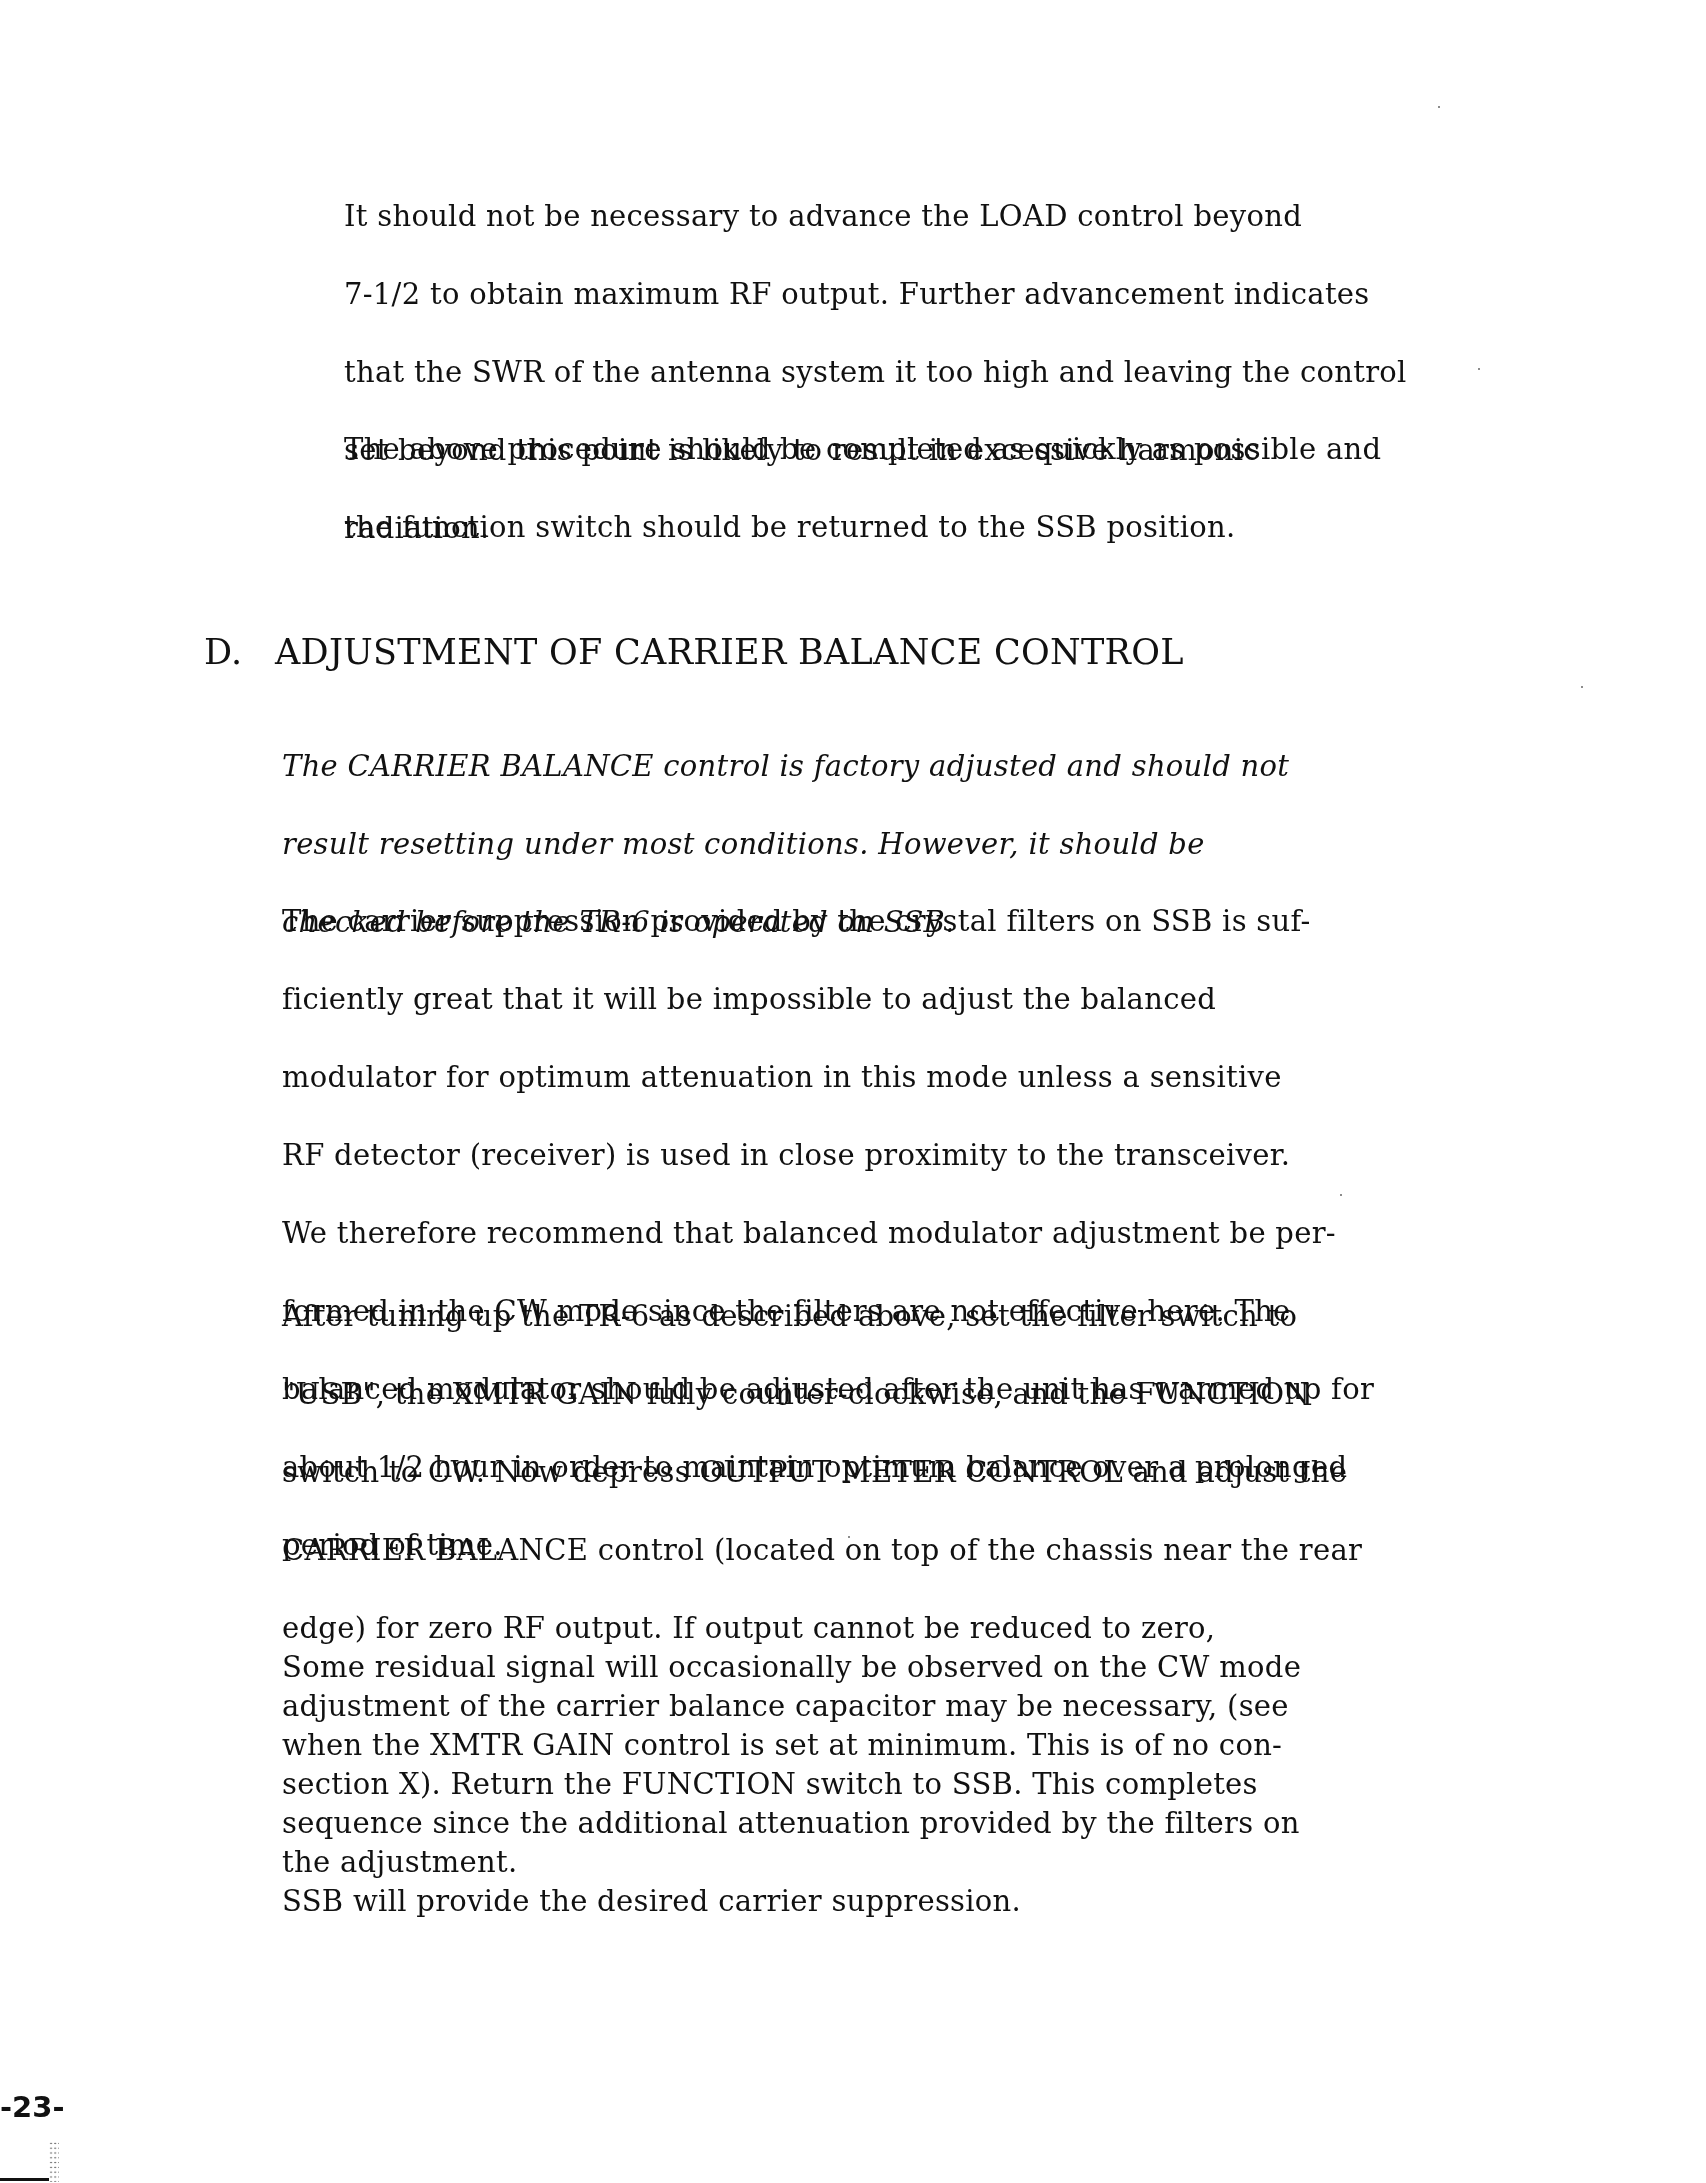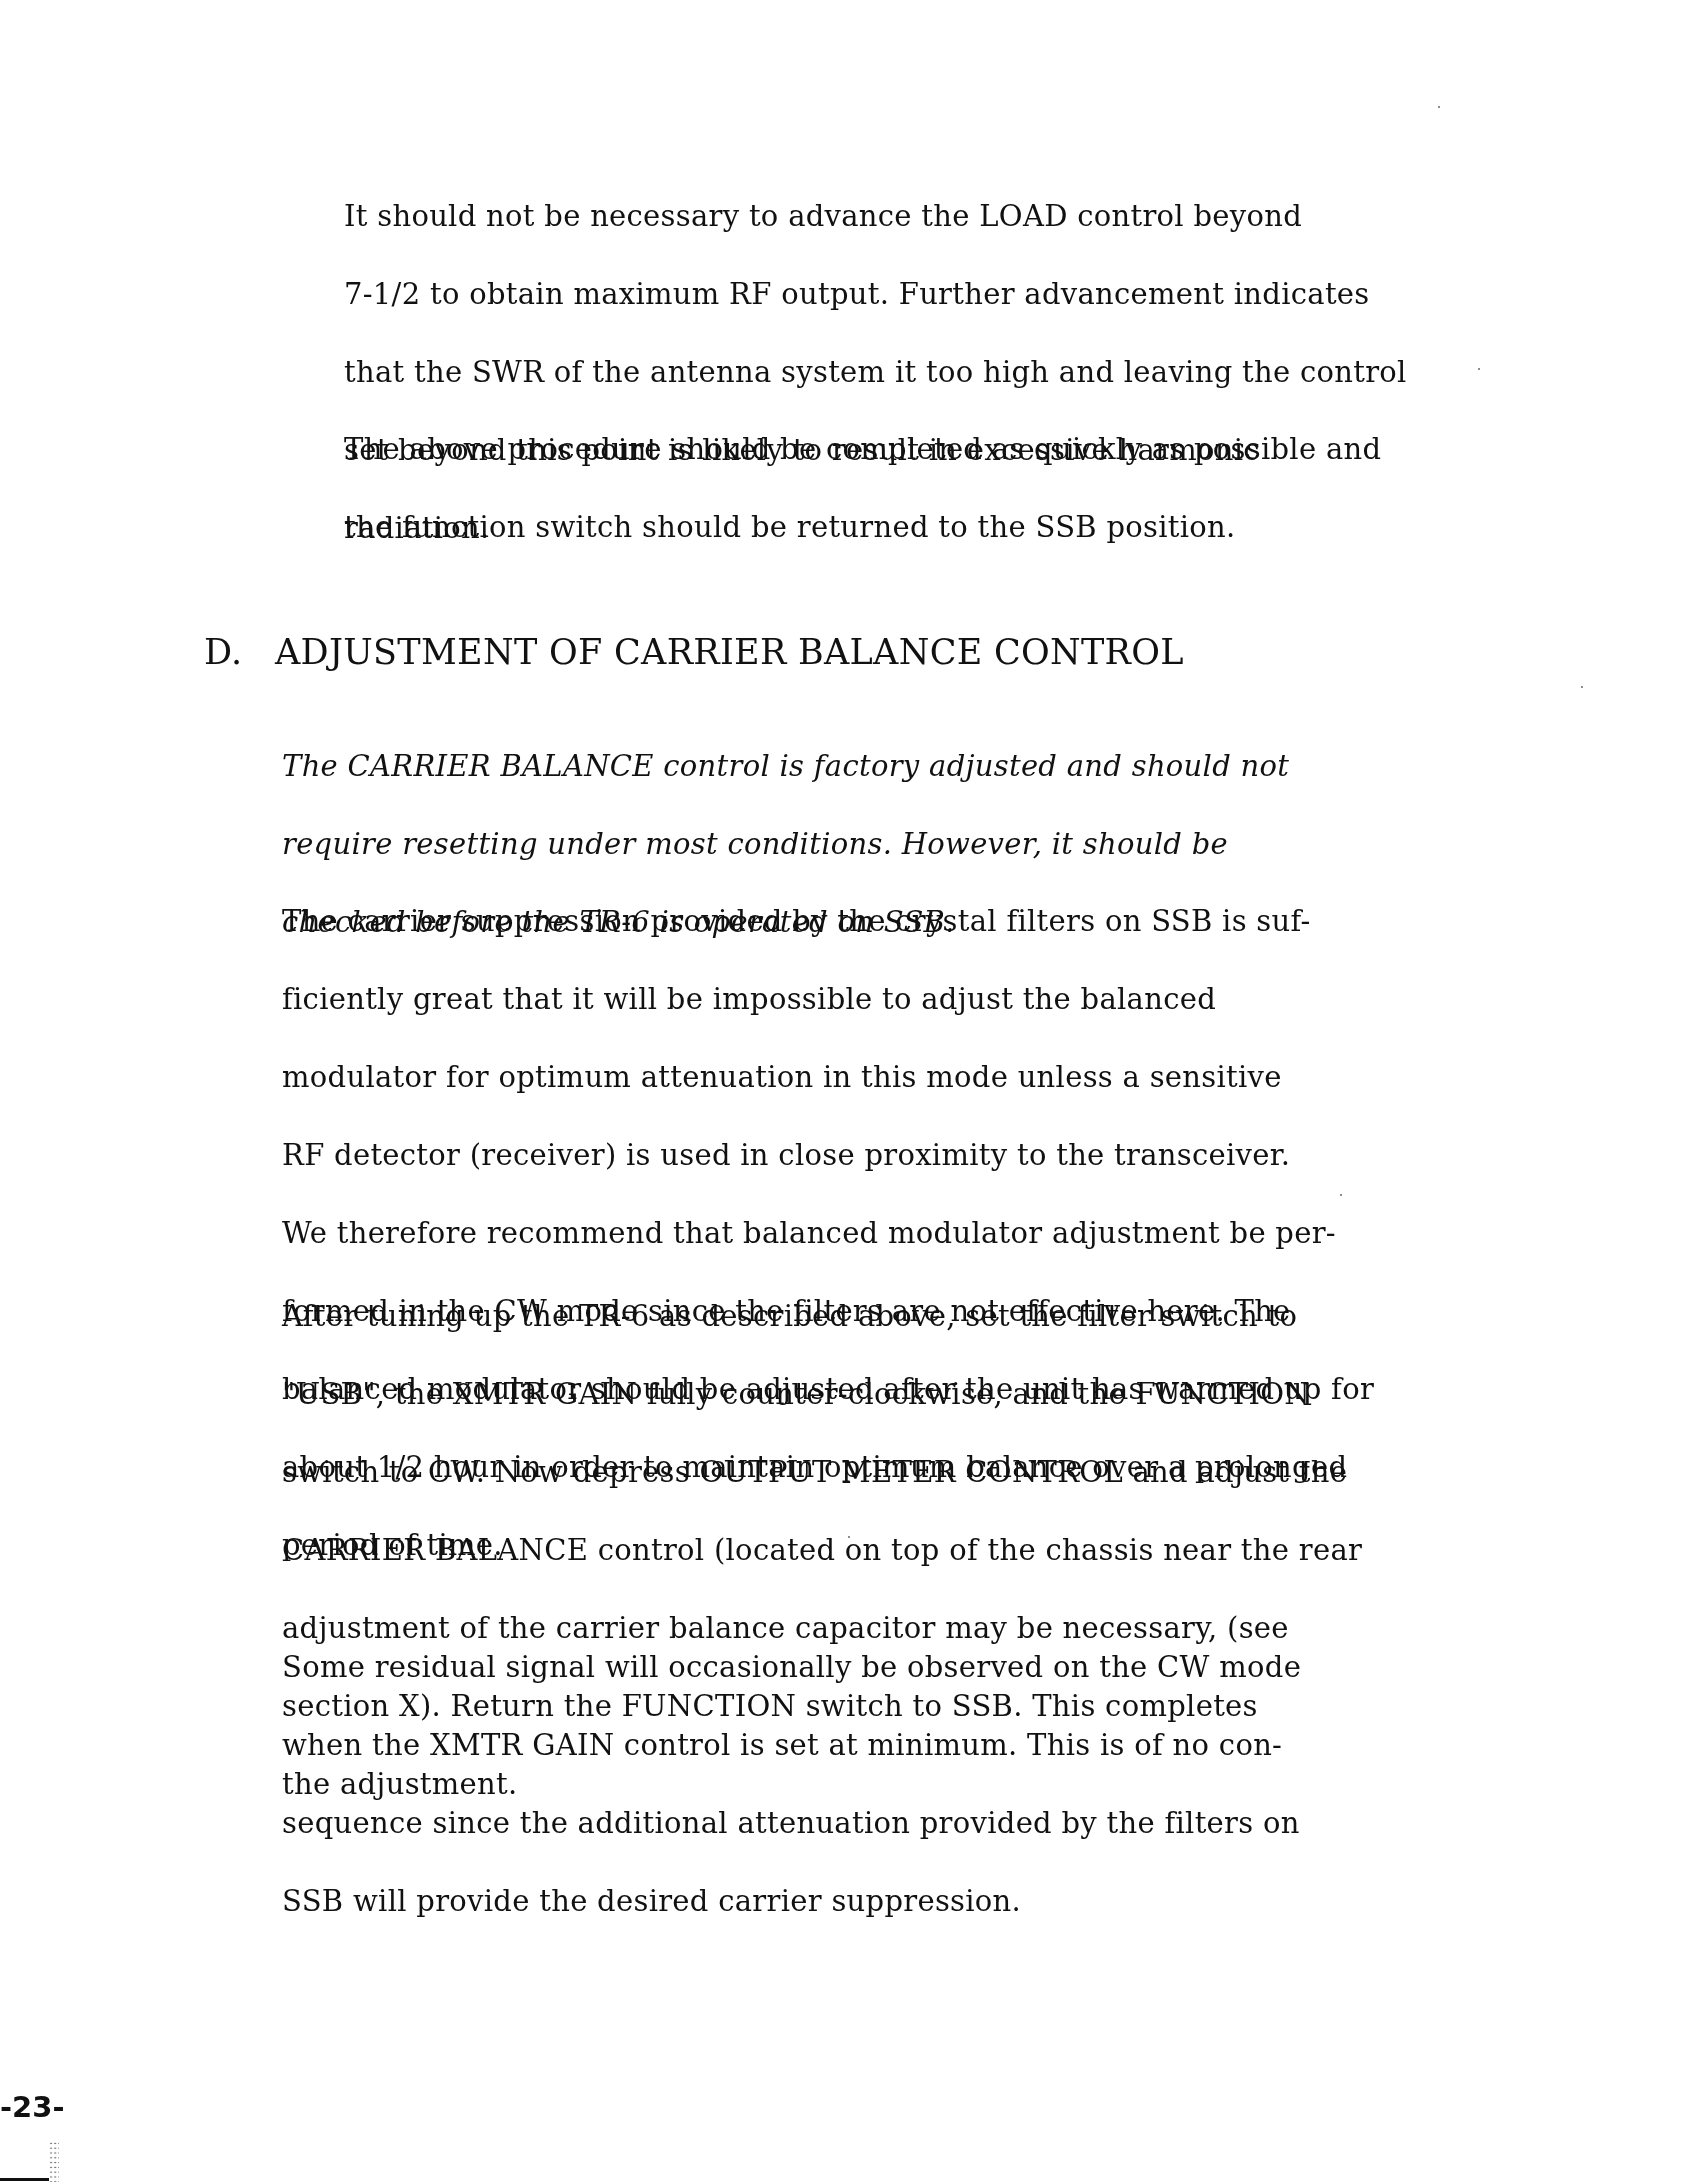--- a/index.html
+++ b/index.html
@@ -98,41 +98,42 @@
     <span class="line">The above procedure should be completed as quickly as possible and</span>
     <span class="line">the function switch should be returned to the SSB position.</span>
   </p>
 
   <h2 class="heading">
     <span class="label">D.</span><span>ADJUSTMENT OF CARRIER BALANCE CONTROL</span>
   </h2>
 
   <p class="para indent-2" style="top:708px;font-style:italic;">
     <span class="line">The CARRIER BALANCE control is factory adjusted and should not</span>
-    <span class="line">require resetting under most conditions.  However, it should be</span>
+    <span class="line">result resetting under most conditions.  However, it should be</span>
     <span class="line">checked before the TR-6 is operated on SSB.</span>
   </p>
 
   <p class="para indent-2" style="top:863px;">
     <span class="line">The carrier suppression provided by the crystal filters on SSB is suf-</span>
     <span class="line">ficiently great that it will be impossible to adjust the balanced</span>
     <span class="line">modulator for optimum attenuation in this mode unless a sensitive</span>
     <span class="line">RF detector (receiver) is used in close proximity to the transceiver.</span>
     <span class="line">We therefore recommend that balanced modulator adjustment be per-</span>
     <span class="line">formed in the CW mode since the filters are not effective here.  The</span>
     <span class="line">balanced modulator should be adjusted after the unit has warmed up for</span>
     <span class="line">about 1/2 hour in order to maintain optimum balance over a prolonged</span>
     <span class="line">period of time.</span>
   </p>
 
   <p class="para indent-2" style="top:1258px;">
     <span class="line">After tuning up the TR-6 as described above, set the filter switch to</span>
     <span class="line">"USB", the XMTR GAIN fully counter-clockwise, and the FUNCTION</span>
     <span class="line">switch to CW.  Now depress OUTPUT METER CONTROL and adjust the</span>
     <span class="line">CARRIER BALANCE control (located on top of the chassis near the rear</span>
+    <span class="line">edge) for zero RF output.  If output cannot be reduced to zero,</span>
     <span class="line">adjustment of the carrier balance capacitor may be necessary, (see</span>
     <span class="line">section X).  Return the FUNCTION switch to SSB.  This completes</span>
     <span class="line">the adjustment.</span>
   </p>
 
   <p class="para indent-2" style="top:1609px;">
     <span class="line">Some residual signal will occasionally be observed on the CW mode</span>
     <span class="line">when the XMTR GAIN control is set at minimum.  This is of no con-</span>
     <span class="line">sequence since the additional attenuation provided by the filters on</span>
     <span class="line">SSB will provide the desired carrier suppression.</span>

